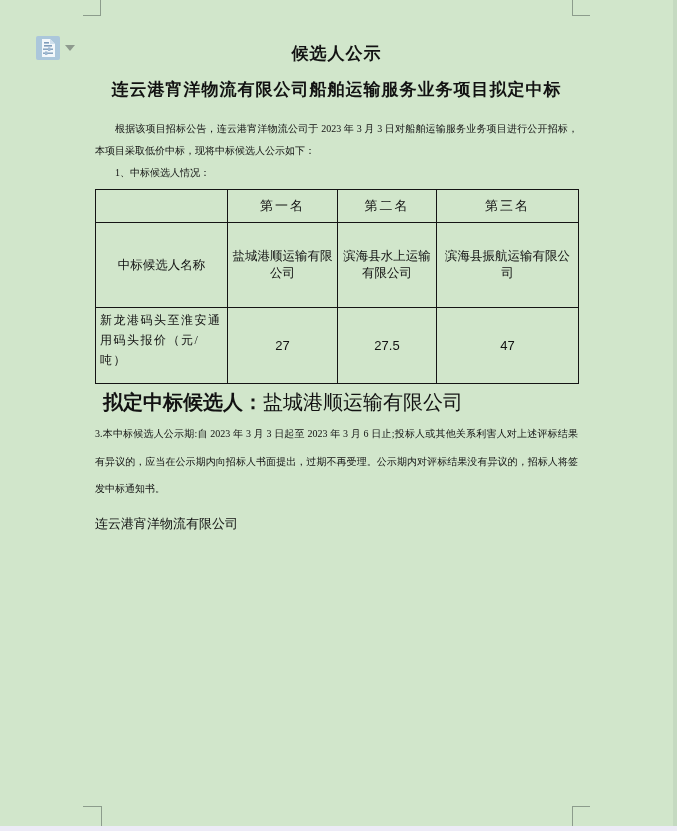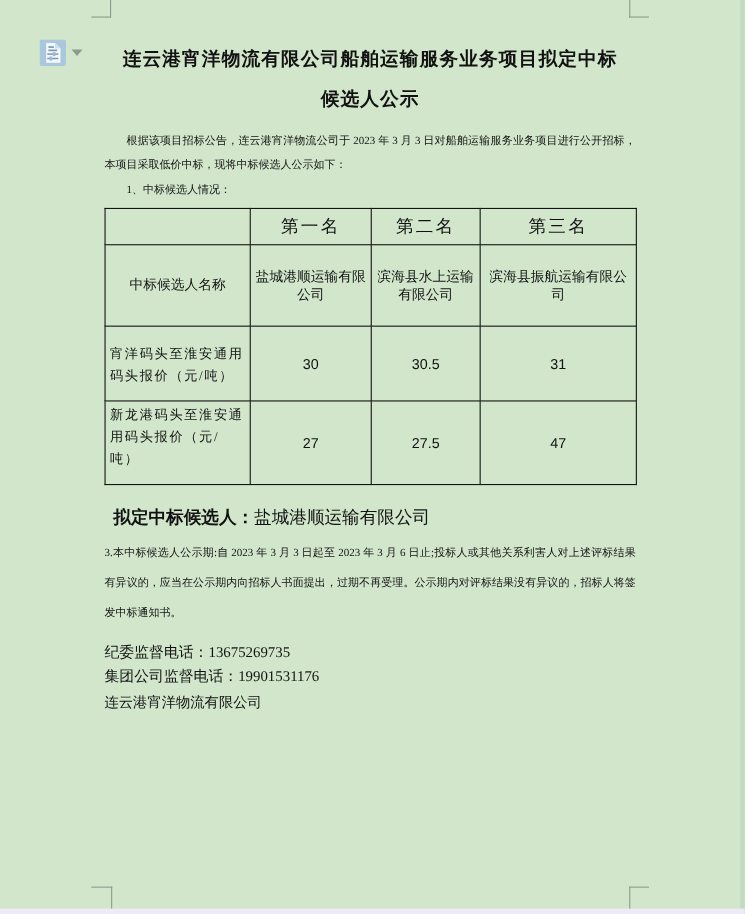--- a/index.html
+++ b/index.html
@@ -25,31 +25,31 @@
   
   .doc{position:absolute;left:95px;top:0;width:483px;}
   .title{margin-top:36px;font-size:17px;font-weight:bold;line-height:36px;text-align:center;letter-spacing:1px;}
   .intro{margin-top:10px;font-size:10px;line-height:22px;text-align:justify;}
   .intro .p1{text-indent:2em;margin:0;}
   .intro .p2{text-indent:2em;margin:0;}
   
   table.cand{border-collapse:collapse;table-layout:fixed;width:483px;margin-top:5px;}
   table.cand td{border:1.5px solid #141414;padding:2px 4px;overflow:hidden;}
   tr.r-head{height:33px;}
-  tr.r-name{height:74px;}
+  tr.r-name{height:85px;}
   tr.r-price1{height:68px;}
   tr.r-price2{height:76px;}
-  td.c-head{text-align:center;font-size:16px;letter-spacing:2px;}
+  td.c-head{text-align:center;font-size:13px;letter-spacing:2px;}
   td.c-label{text-align:center;font-size:12.5px;}
   td.c-co{text-align:center;font-size:12.5px;line-height:17px;}
   td.c-plabel{font-size:12px;letter-spacing:1.5px;line-height:20px;text-align:left;padding-left:6px;padding-right:2px;}
   td.top{vertical-align:top;padding-top:4px;margin-top:24px;}
   td.c-num{text-align:center;font-size:13px;font-family:"Liberation Sans","DejaVu Sans",sans-serif;}
   
-  .result{margin-top:20px;font-size:16px;line-height:20px;padding-left:8px;}
+  .result{margin-top:8px;font-size:20px;line-height:20px;padding-left:8px;}
   .result .lbl{font-weight:bold;}
   .notice{margin-top:8px;font-size:10px;line-height:27.5px;text-align:justify;}
   .contacts{margin-top:2px;font-size:13.5px;line-height:22px;}
   .contacts p{margin:0;}
   .signoff{margin-top:2px;font-size:13px;line-height:22px;text-align:left;padding-right:20px;}
   .signoff p{margin:0;}
 </style>
 </head>
 <body>
 
@@ -74,22 +74,22 @@
       <rect x="7" y="16.5" width="10" height="1.4" fill="#7e9cba"></rect>
       <rect x="9" y="15.4" width="2.4" height="3.6" fill="#9fb9d2"></rect>
     </svg>
   </span>
 </div>
 <div class="drop-arrow"></div>
 
 <div class="doc">
 
   <div class="title">
+    <div>候选人公示</div>
     <div>连云港宵洋物流有限公司船舶运输服务业务项目拟定中标</div>
-    <div>候选人公示</div>
   </div>
 
   <div class="intro">
     <p class="p1">根据该项目招标公告，连云港宵洋物流公司于 2023 年 3 月 3 日对船舶运输服务业务项目进行公开招标，本项目采取低价中标，现将中标候选人公示如下：</p>
     <p class="p2">1、中标候选人情况：</p>
   </div>
 
   <table class="cand">
     <colgroup>
       <col style="width:132px">
@@ -103,43 +103,33 @@
       <td class="c-head">第一名</td>
       <td class="c-head">第二名</td>
       <td class="c-head">第三名</td>
     </tr>
     <tr class="r-name">
       <td class="c-label">中标候选人名称</td>
       <td class="c-co">盐城港顺运输有限公司</td>
       <td class="c-co">滨海县水上运输有限公司</td>
       <td class="c-co">滨海县振航运输有限公司</td>
     </tr>
-    <tr class="r-price1">
-      <td class="c-plabel">宵洋码头至淮安通用码头报价（元/吨）</td>
-      <td class="c-num">30</td>
-      <td class="c-num">30.5</td>
-      <td class="c-num">31</td>
-    </tr>
     <tr class="r-price2">
       <td class="c-plabel top">新龙港码头至淮安通用码头报价（元/吨）</td>
       <td class="c-num">27</td>
       <td class="c-num">27.5</td>
       <td class="c-num">47</td>
     </tr>
   </tbody>
     </table>
 
   <div class="result">
     <span class="lbl">拟定中标候选人：</span><span>盐城港顺运输有限公司</span>
   </div>
 
   <p class="notice">3.本中标候选人公示期:自 2023 年 3 月 3 日起至 2023 年 3 月 6 日止;投标人或其他关系利害人对上述评标结果有异议的，应当在公示期内向招标人书面提出，过期不再受理。公示期内对评标结果没有异议的，招标人将签发中标通知书。</p>
 
-  <div class="contacts">
-    <p>纪委监督电话：13675269735</p>
-    <p>集团公司监督电话：19901531176</p>
-  </div>
 
   <div class="signoff">
     <p>连云港宵洋物流有限公司</p>
   </div>
 
 </div>
 
 </body></html>

